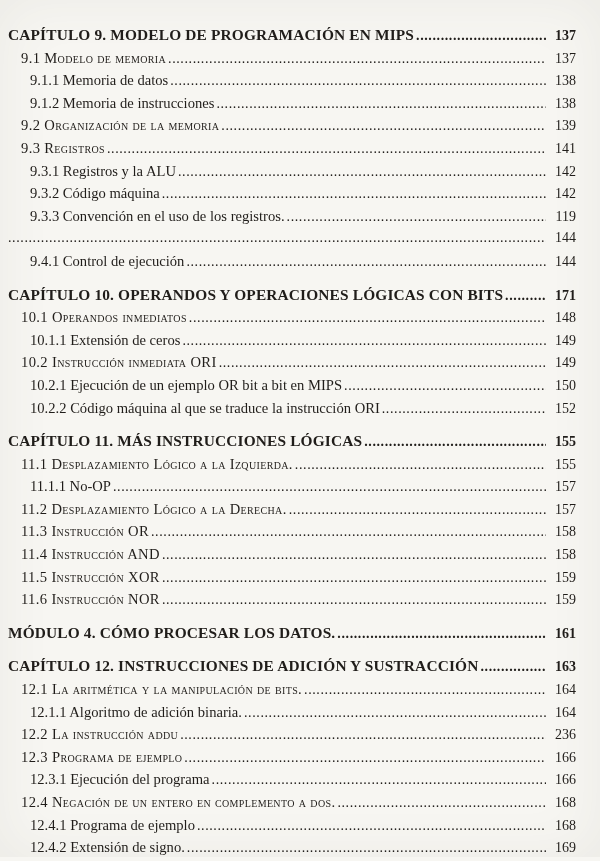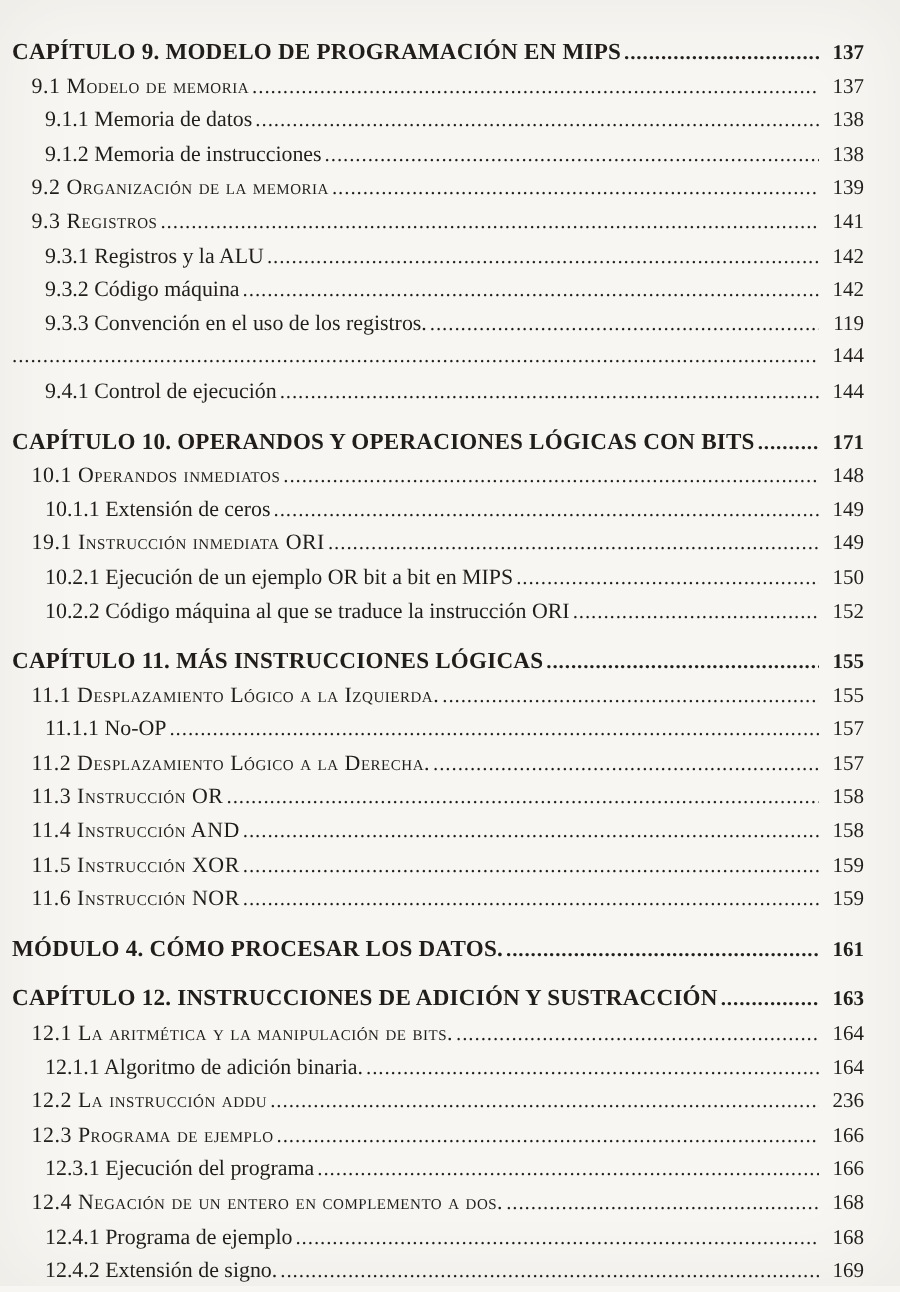--- a/index.html
+++ b/index.html
@@ -135,21 +135,21 @@
     <span class="label">10.1 Operandos inmediatos</span>
     <span class="leader"></span>
     <span class="pagenum">148</span>
   </div>
       <div class="row subsection">
     <span class="label">10.1.1 Extensión de ceros</span>
     <span class="leader"></span>
     <span class="pagenum">149</span>
   </div>
       <div class="row section">
-    <span class="label">19.1 Instrucción inmediata ORI</span>
+    <span class="label">10.2 Instrucción inmediata ORI</span>
     <span class="leader"></span>
     <span class="pagenum">149</span>
   </div>
       <div class="row subsection">
     <span class="label">10.2.1 Ejecución de un ejemplo OR bit a bit en MIPS</span>
     <span class="leader"></span>
     <span class="pagenum">150</span>
   </div>
       <div class="row subsection">
     <span class="label">10.2.2 Código máquina al que se traduce la instrucción ORI</span>

